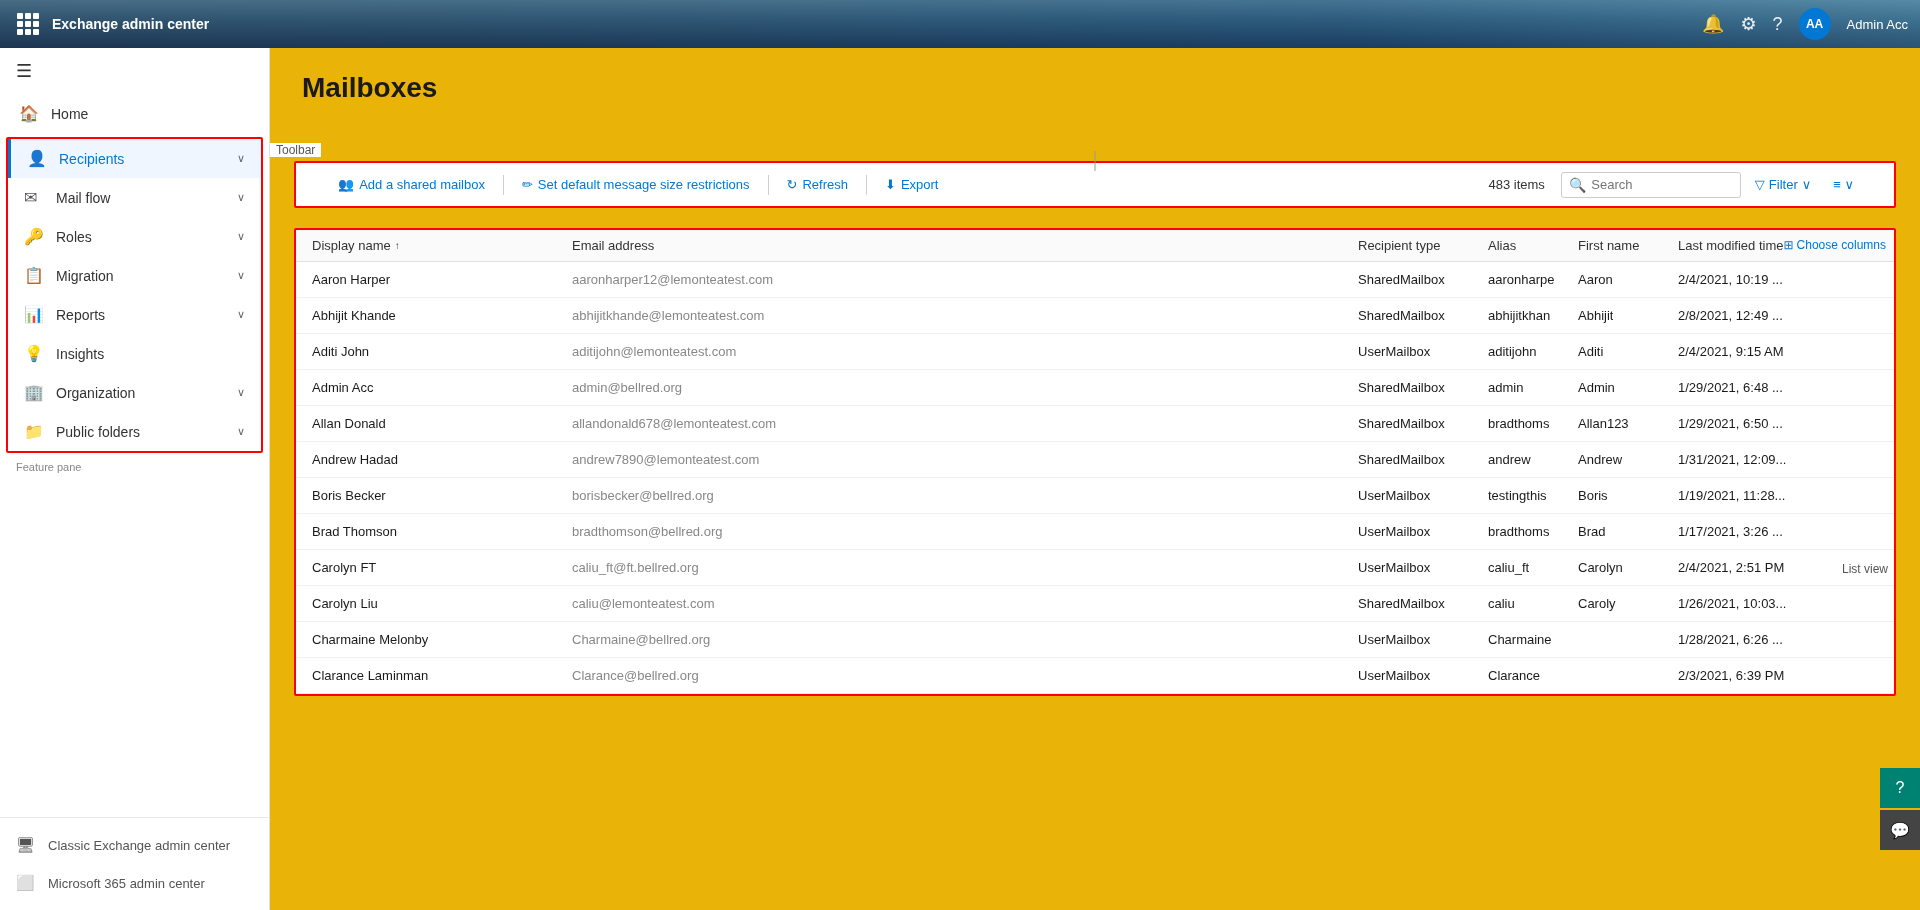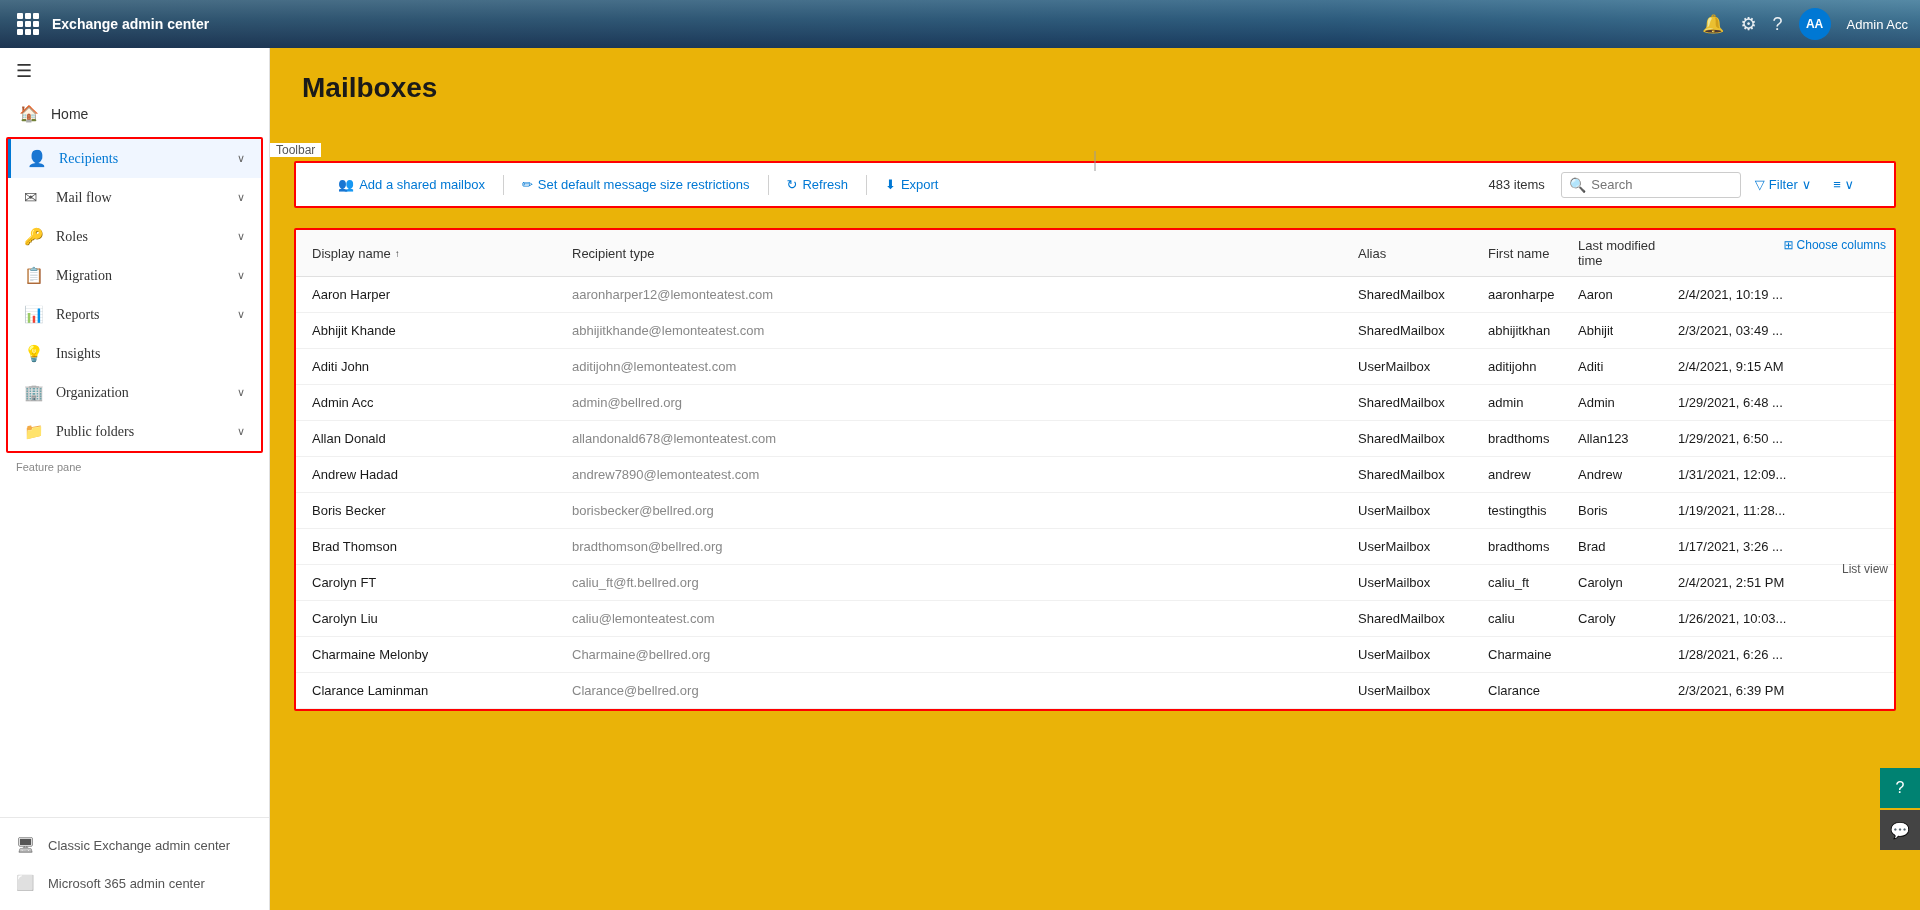--- a/index.html
+++ b/index.html
@@ -51,21 +51,21 @@
     .nav-item {
       display: flex; align-items: center; padding: 10px 16px; cursor: pointer;
       color: #333; font-size: 14px; position: relative;
       border-left: 3px solid transparent;
     }
     .nav-item .nav-icon { width: 22px; margin-right: 10px; font-size: 16px; color: #555; }
     .nav-item .nav-label { flex: 1; }
     .nav-section-outline { border: 2px solid red; margin: 4px 6px; border-radius: 2px; }
     .nav-item-outlined { display: flex; align-items: center; padding: 10px 16px; cursor: pointer; color: #333; font-size: 14px; }
     .nav-item-outlined .nav-icon { width: 22px; margin-right: 10px; font-size: 16px; color: #555; }
-    .nav-item-outlined .nav-label { flex: 1; font-family: Liberation Serif, serif; }
+    .nav-item-outlined .nav-label { flex: 1; }
     .nav-item-outlined .chevron { font-size: 11px; color: #666; }
     .sidebar-bottom { margin-top: auto; padding: 8px 0; border-top: 1px solid #e8e8e8; }
     .sidebar-bottom-item { display: flex; align-items: center; padding: 10px 16px; cursor: pointer; color: #555; font-size: 13px; }
     .sidebar-bottom-item .nav-icon { width: 22px; margin-right: 10px; font-size: 15px; }
     .feature-pane-label { font-size: 11px; color: #888; padding: 4px 16px 2px; }
 
     
     .main { flex: 1; display: flex; flex-direction: column; overflow: hidden; background: #eab308; }
 
     
@@ -291,20 +291,23 @@
 
     <div class="list-section">
       <div class="list-container" style="position:relative;">
 
         <div class="list-header">
           <div class="list-header-cell">
             <span>Display name</span>
             <span style="font-size:10px;">↑</span>
           </div>
           <div class="list-header-cell">
+            <span>Email address</span>
+          </div>
+          <div class="list-header-cell">
             <span>Recipient type</span>
           </div>
           <div class="list-header-cell">
             <span>Alias</span>
           </div>
           <div class="list-header-cell">
             <span>First name</span>
           </div>
           <div class="list-header-cell">
             <span>Last modified time</span>
@@ -349,21 +352,21 @@
       <div class="list-cell">
         <span class="list-cell-text">SharedMailbox</span>
       </div>
       <div class="list-cell">
         <span class="list-cell-text">abhijitkhan</span>
       </div>
       <div class="list-cell">
         <span class="list-cell-text">Abhijit</span>
       </div>
       <div class="list-cell">
-        <span class="list-cell-text">2/3/2021, 03:49 ...</span>
+        <span class="list-cell-text">2/8/2021, 12:49 ...</span>
       </div>
       <div class="list-cell"></div>
     </div>
             <div class="list-row">
       <div class="list-cell">
         <span class="list-cell-text">Aditi John</span>
       </div>
       <div class="list-cell">
         <span class="list-cell-text list-cell-muted">aditijohn@lemonteatest.com</span>
       </div>

